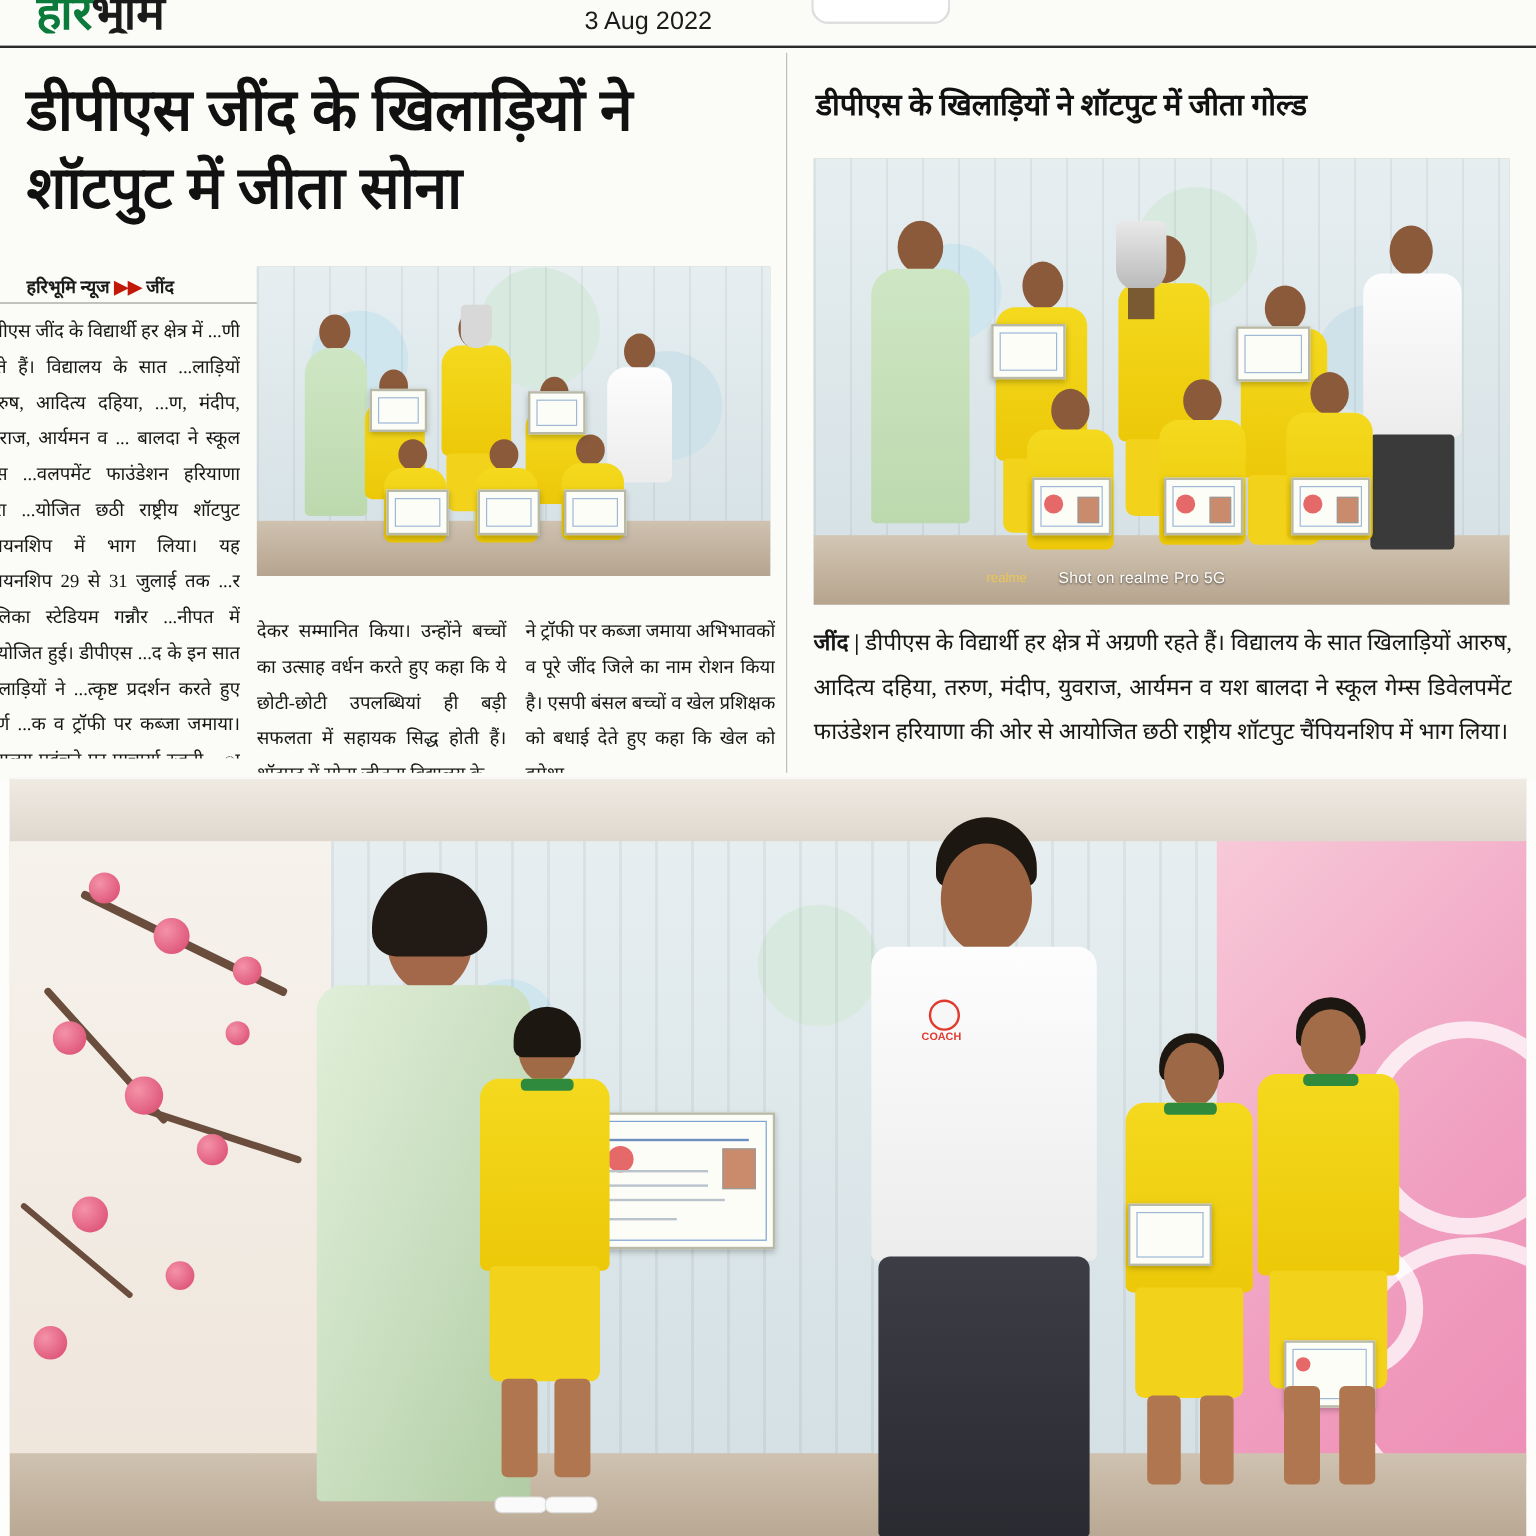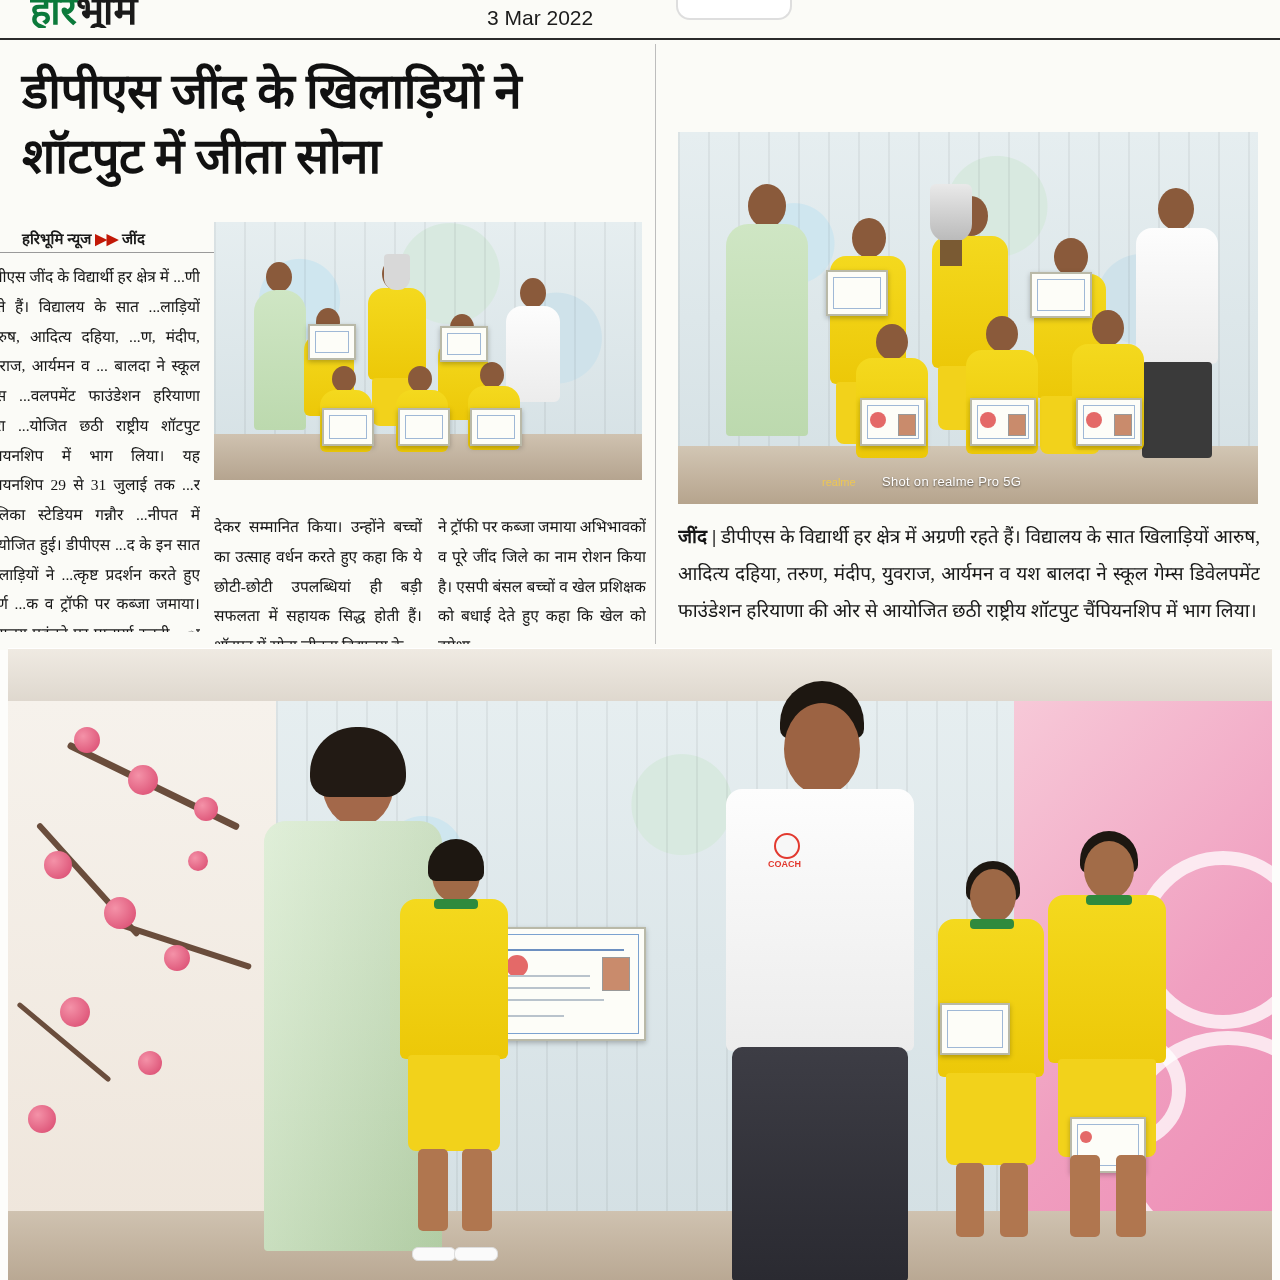--- a/index.html
+++ b/index.html
@@ -74,21 +74,21 @@
     left: 655px; top: 44px;
     width: 1px; height: 600px;
     background: #bdbdbd;
   }
 
   
   .headline-left {
     position: absolute;
     left: 22px; top: 60px;
     width: 620px;
-    font-family: Liberation Serif, serif;
+    font-family: Liberation Sans, sans-serif;
     font-weight: bold;
     font-size: 49px;
     line-height: 1.32;
     color: #111;
     letter-spacing: -0.5px;
   }
   .byline {
     position: absolute;
     left: 22px; top: 228px;
     font-family: "Liberation Serif", serif;
@@ -284,21 +284,21 @@
 <div class="page">
 
   <div class="clipping">
 
     <div class="masthead">
       <div class="masthead-text">
         <span>हरि</span><span class="dark">भूमि</span>
       </div>
     </div>
 
-    <div class="date-line">3 Mar 2022</div>
+    <div class="date-line">3 Aug 2022</div>
     <div class="phone-notch"></div>
 
     <div class="rule-top"></div>
     <div class="col-divider"></div>
 
     <div class="headline-left">डीपीएस जींद के खिलाड़ियों ने शॉटपुट में जीता सोना</div>
 
     <div class="byline">
       <span>हरिभूमि न्यूज</span>
       <span class="arrow">▶▶</span>
@@ -366,20 +366,21 @@
           <div class="cert-inner"></div>
         </div>
     </div>
 
 
     <div class="lower-cols">
       <div class="lc">देकर सम्मानित किया। उन्होंने बच्चों का उत्साह वर्धन करते हुए कहा कि ये छोटी-छोटी उपलब्धियां ही बड़ी सफलता में सहायक सिद्ध होती हैं। शॉटपुट में सोना जीतना विद्यालय के</div>
       <div class="lc">ने ट्रॉफी पर कब्जा जमाया अभिभावकों व पूरे जींद जिले का नाम रोशन किया है। एसपी बंसल बच्चों व खेल प्रशिक्षक को बधाई देते हुए कहा कि खेल को हमेशा</div>
     </div>
 
+    <div class="headline-right">डीपीएस के खिलाड़ियों ने शॉटपुट में जीता गोल्ड</div>
 
     <div class="photo-right">
       <div class="backdrop" style="left:0;top:0;right:0;bottom:0;"></div>
       <div style="position:absolute;left:0;bottom:0;width:100%;height:58px;background:linear-gradient(180deg,#d2c6b4,#b6a48d);"></div>
 
       <div class="person" style="left:42px;bottom:20px;width:92px;height:300px;">
         <div class="p-head" style="left:28px;top:0;width:38px;height:44px;"></div>
         <div class="p-body kurta-green" style="left:6px;top:40px;width:82px;height:212px;"></div>
       </div>
 

